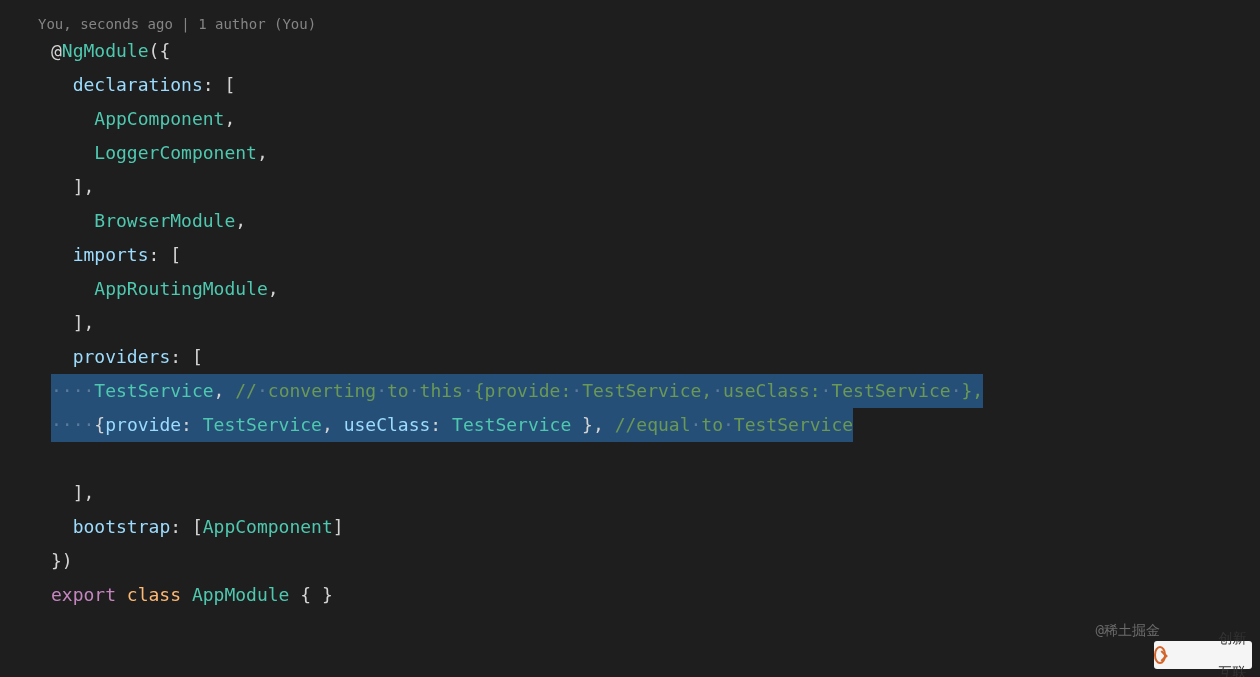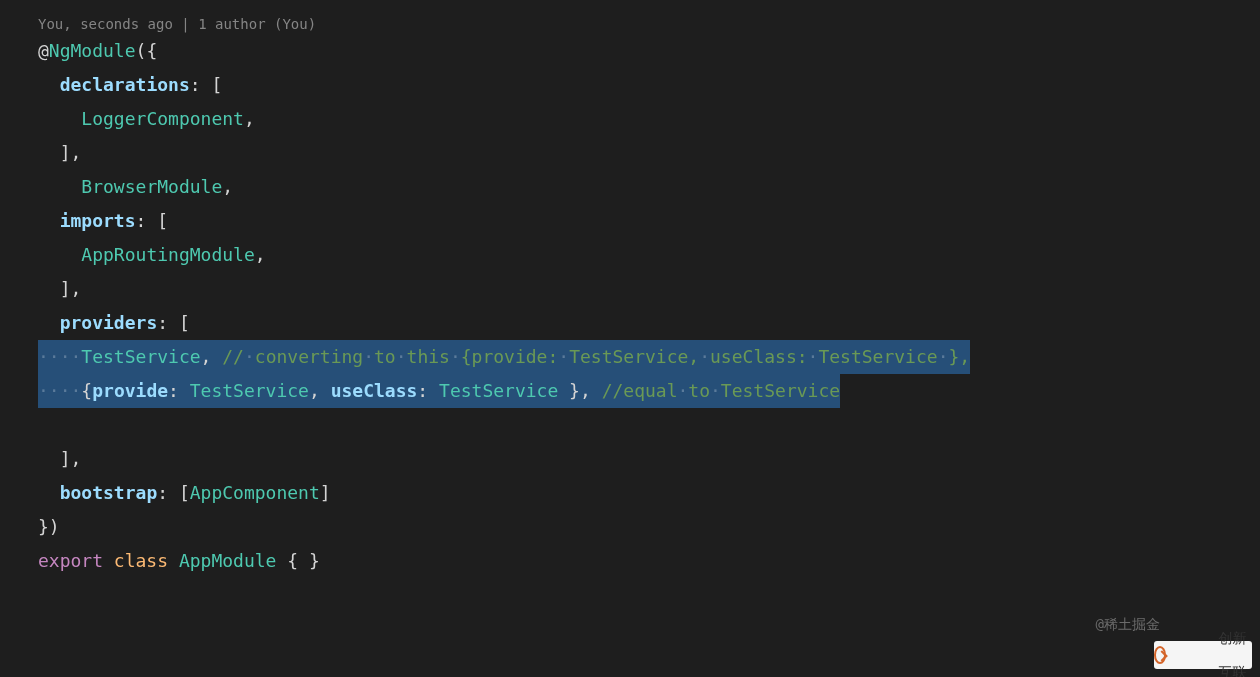--- a/index.html
+++ b/index.html
@@ -24,41 +24,41 @@
     }
     .codelens {
       color: #858585;
       font-size: 14px;
       padding-left: 38px;
       height: 20px;
       line-height: 20px;
       margin-top: 14px;
     }
     .line {
-      padding-left: 38px;
+      padding-left: 51px;
       white-space: pre;
       position: relative;
       height: 34px;
     }
     .tok-decorator { color: #d4d4d4; }
     .tok-class { color: #4ec9b0; }
     .tok-punct { color: #d4d4d4; }
-    .tok-key { color: #9cdcfe; font-weight: bold; }
+    .tok-key { color: #9cdcfe; }
     .tok-colon { color: #d4d4d4; }
     .tok-comment { color: #6a9955; }
     .tok-keyword { color: #c586c0; }
     .tok-keyword-blue { color: #fdba74; }
     .tok-ws-dot { color: #3e3e3e; }
     .sel-bg {
       background: #264f78;
       display: inline-block;
     }
     .watermark-right {
       position: absolute;
-      bottom: 36px;
+      bottom: 30px;
       right: 100px;
       color: #6b6b6b;
       font-size: 14px;
     }
     .watermark-logo {
       position: absolute;
       bottom: 8px;
       right: 8px;
       width: 98px;
       height: 28px;
@@ -92,20 +92,21 @@
     }
   </style>
 </head>
 <body>
 
 <div class="editor">
   <div class="codelens">You, seconds ago | 1 author (You)</div>
   <div id="code-lines">
       <div class="line"><span class="tok-decorator">@</span><span class="tok-class">NgModule</span><span class="tok-punct">({</span></div>
       <div class="line">  <span class="tok-key">declarations</span><span class="tok-colon">: [</span></div>
+      <div class="line">    <span class="tok-class">AppComponent</span><span class="tok-punct">,</span></div>
       <div class="line">    <span class="tok-class">LoggerComponent</span><span class="tok-punct">,</span></div>
       <div class="line">  <span class="tok-punct">],</span></div>
       <div class="line">    <span class="tok-class">BrowserModule</span><span class="tok-punct">,</span></div>
       <div class="line">  <span class="tok-key">imports</span><span class="tok-colon">: [</span></div>
       <div class="line">    <span class="tok-class">AppRoutingModule</span><span class="tok-punct">,</span></div>
       <div class="line">  <span class="tok-punct">],</span></div>
       <div class="line">  <span class="tok-key">providers</span><span class="tok-colon">: [</span></div>
       <div class="line"><span class="sel-bg"><span class="tok-ws-dot" style="color:#5a7a9a;">····</span><span class="tok-class">TestService</span><span class="tok-punct">, </span><span class="tok-comment"><span style="color:#6a9955;">//<span style="color:#5a7a9a">·</span>converting<span style="color:#5a7a9a">·</span>to<span style="color:#5a7a9a">·</span>this<span style="color:#5a7a9a">·</span>{provide:<span style="color:#5a7a9a">·</span>TestService,<span style="color:#5a7a9a">·</span>useClass:<span style="color:#5a7a9a">·</span>TestService<span style="color:#5a7a9a">·</span>},</span></span></span></div>
       <div class="line"><span class="sel-bg"><span class="tok-ws-dot" style="color:#5a7a9a;">····</span><span class="tok-punct">{</span><span class="tok-key">provide</span><span class="tok-colon">: </span><span class="tok-class">TestService</span><span class="tok-punct">, </span><span class="tok-key">useClass</span><span class="tok-colon">: </span><span class="tok-class">TestService</span><span class="tok-punct"> }, </span><span class="tok-comment"><span style="color:#6a9955;">//equal<span style="color:#5a7a9a">·</span>to<span style="color:#5a7a9a">·</span>TestService</span></span></span></div>
       <div class="line"></div>

